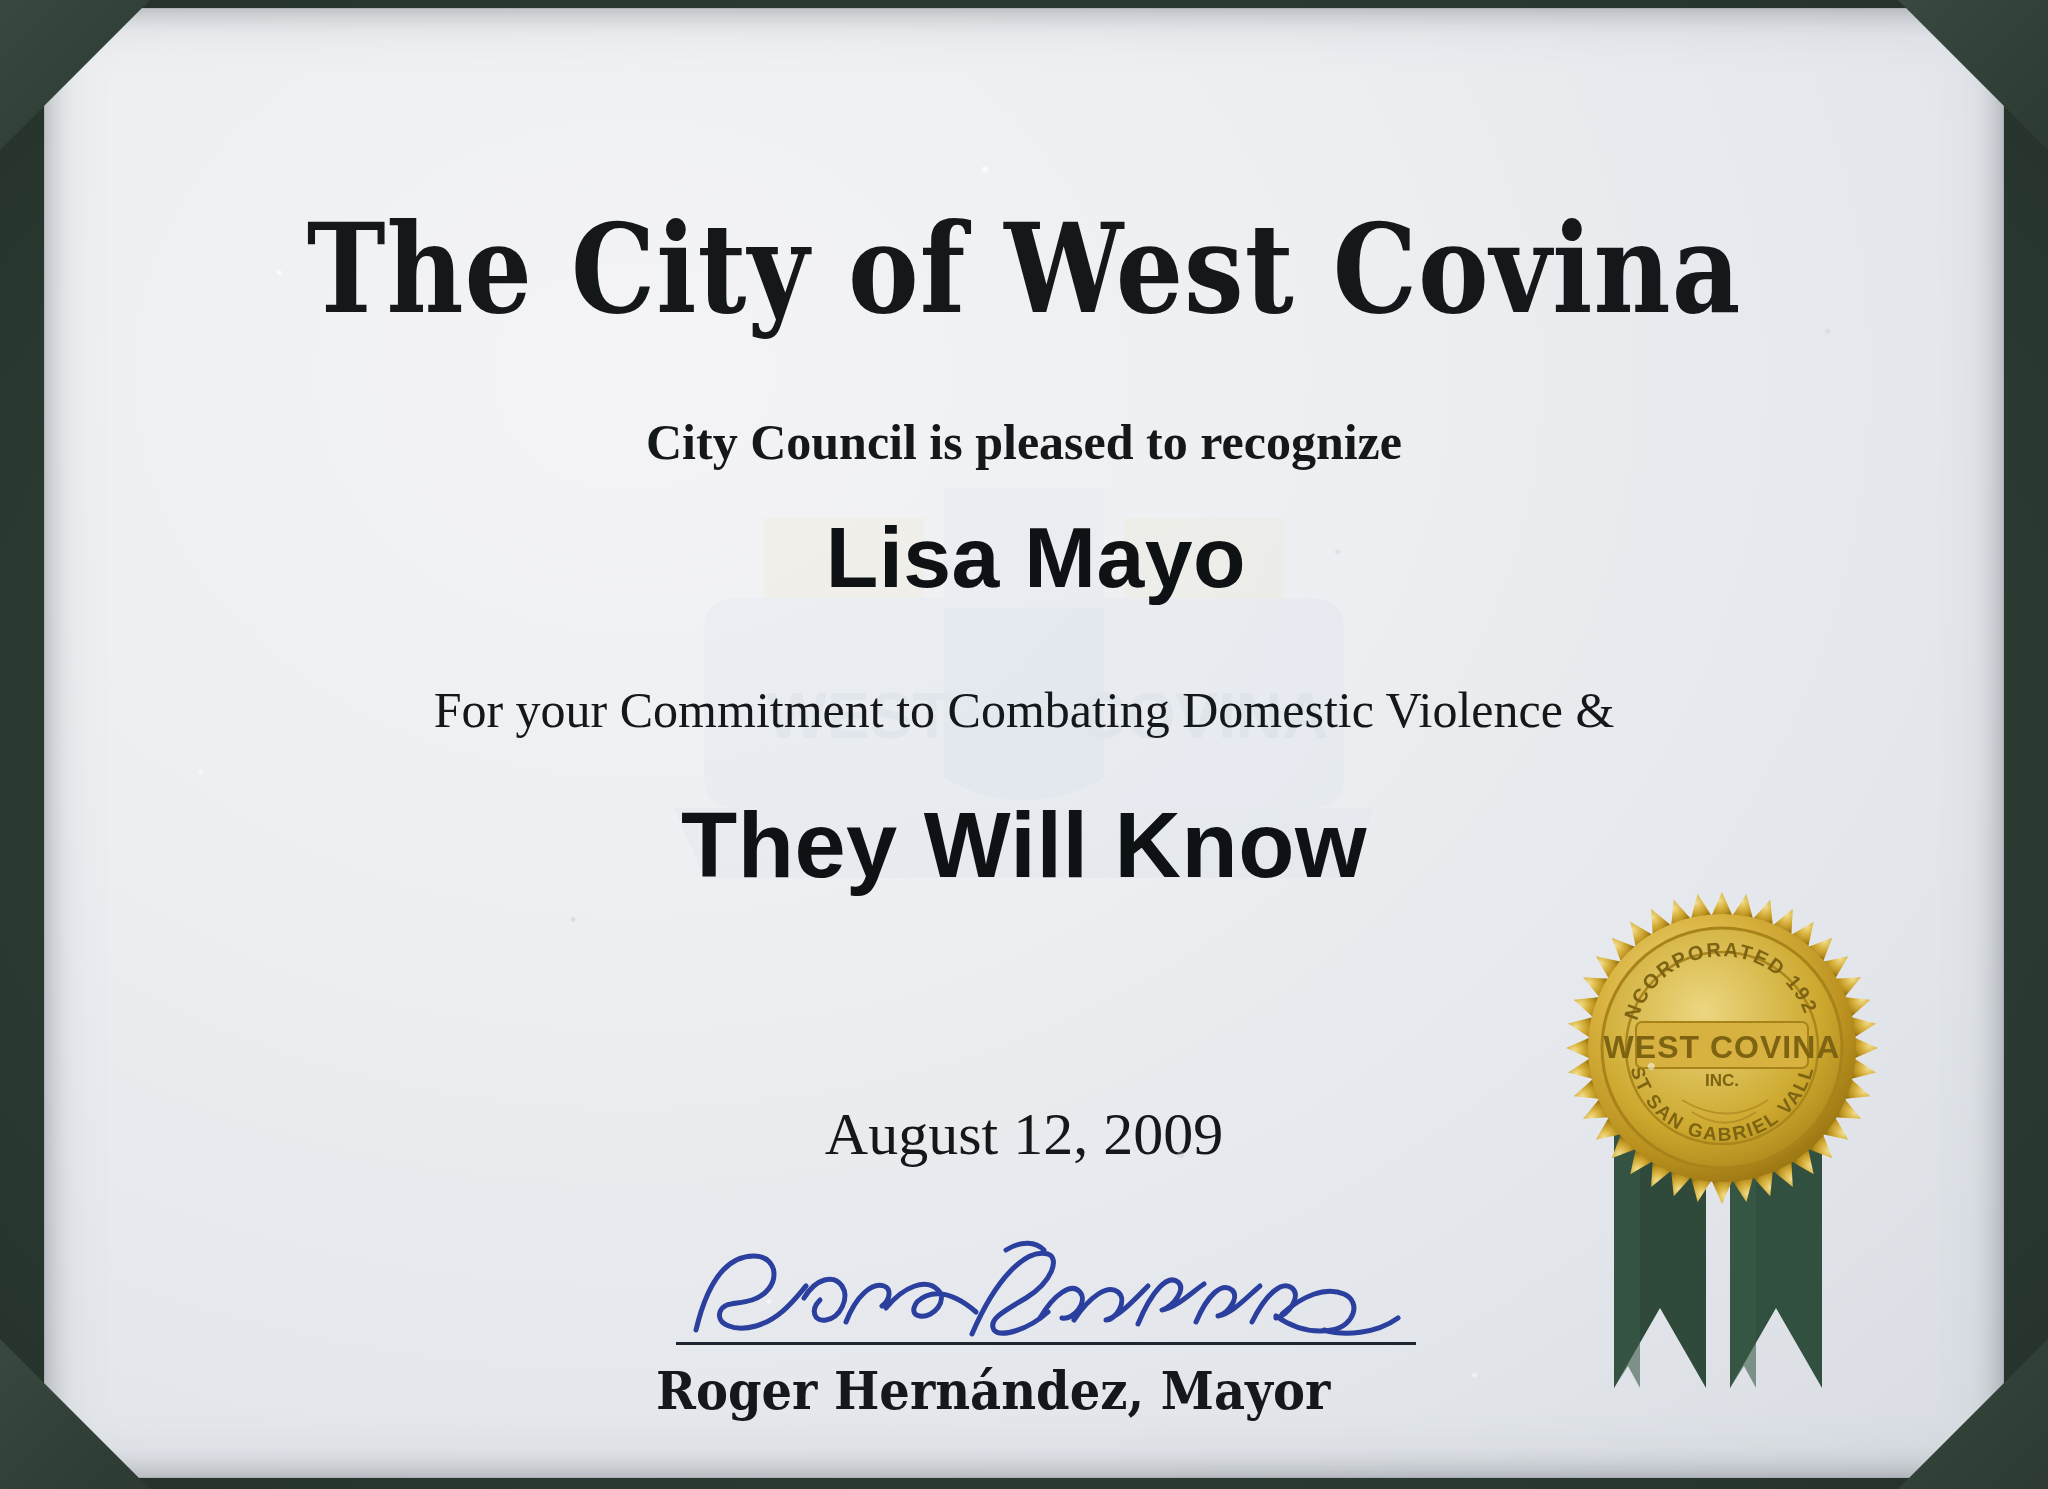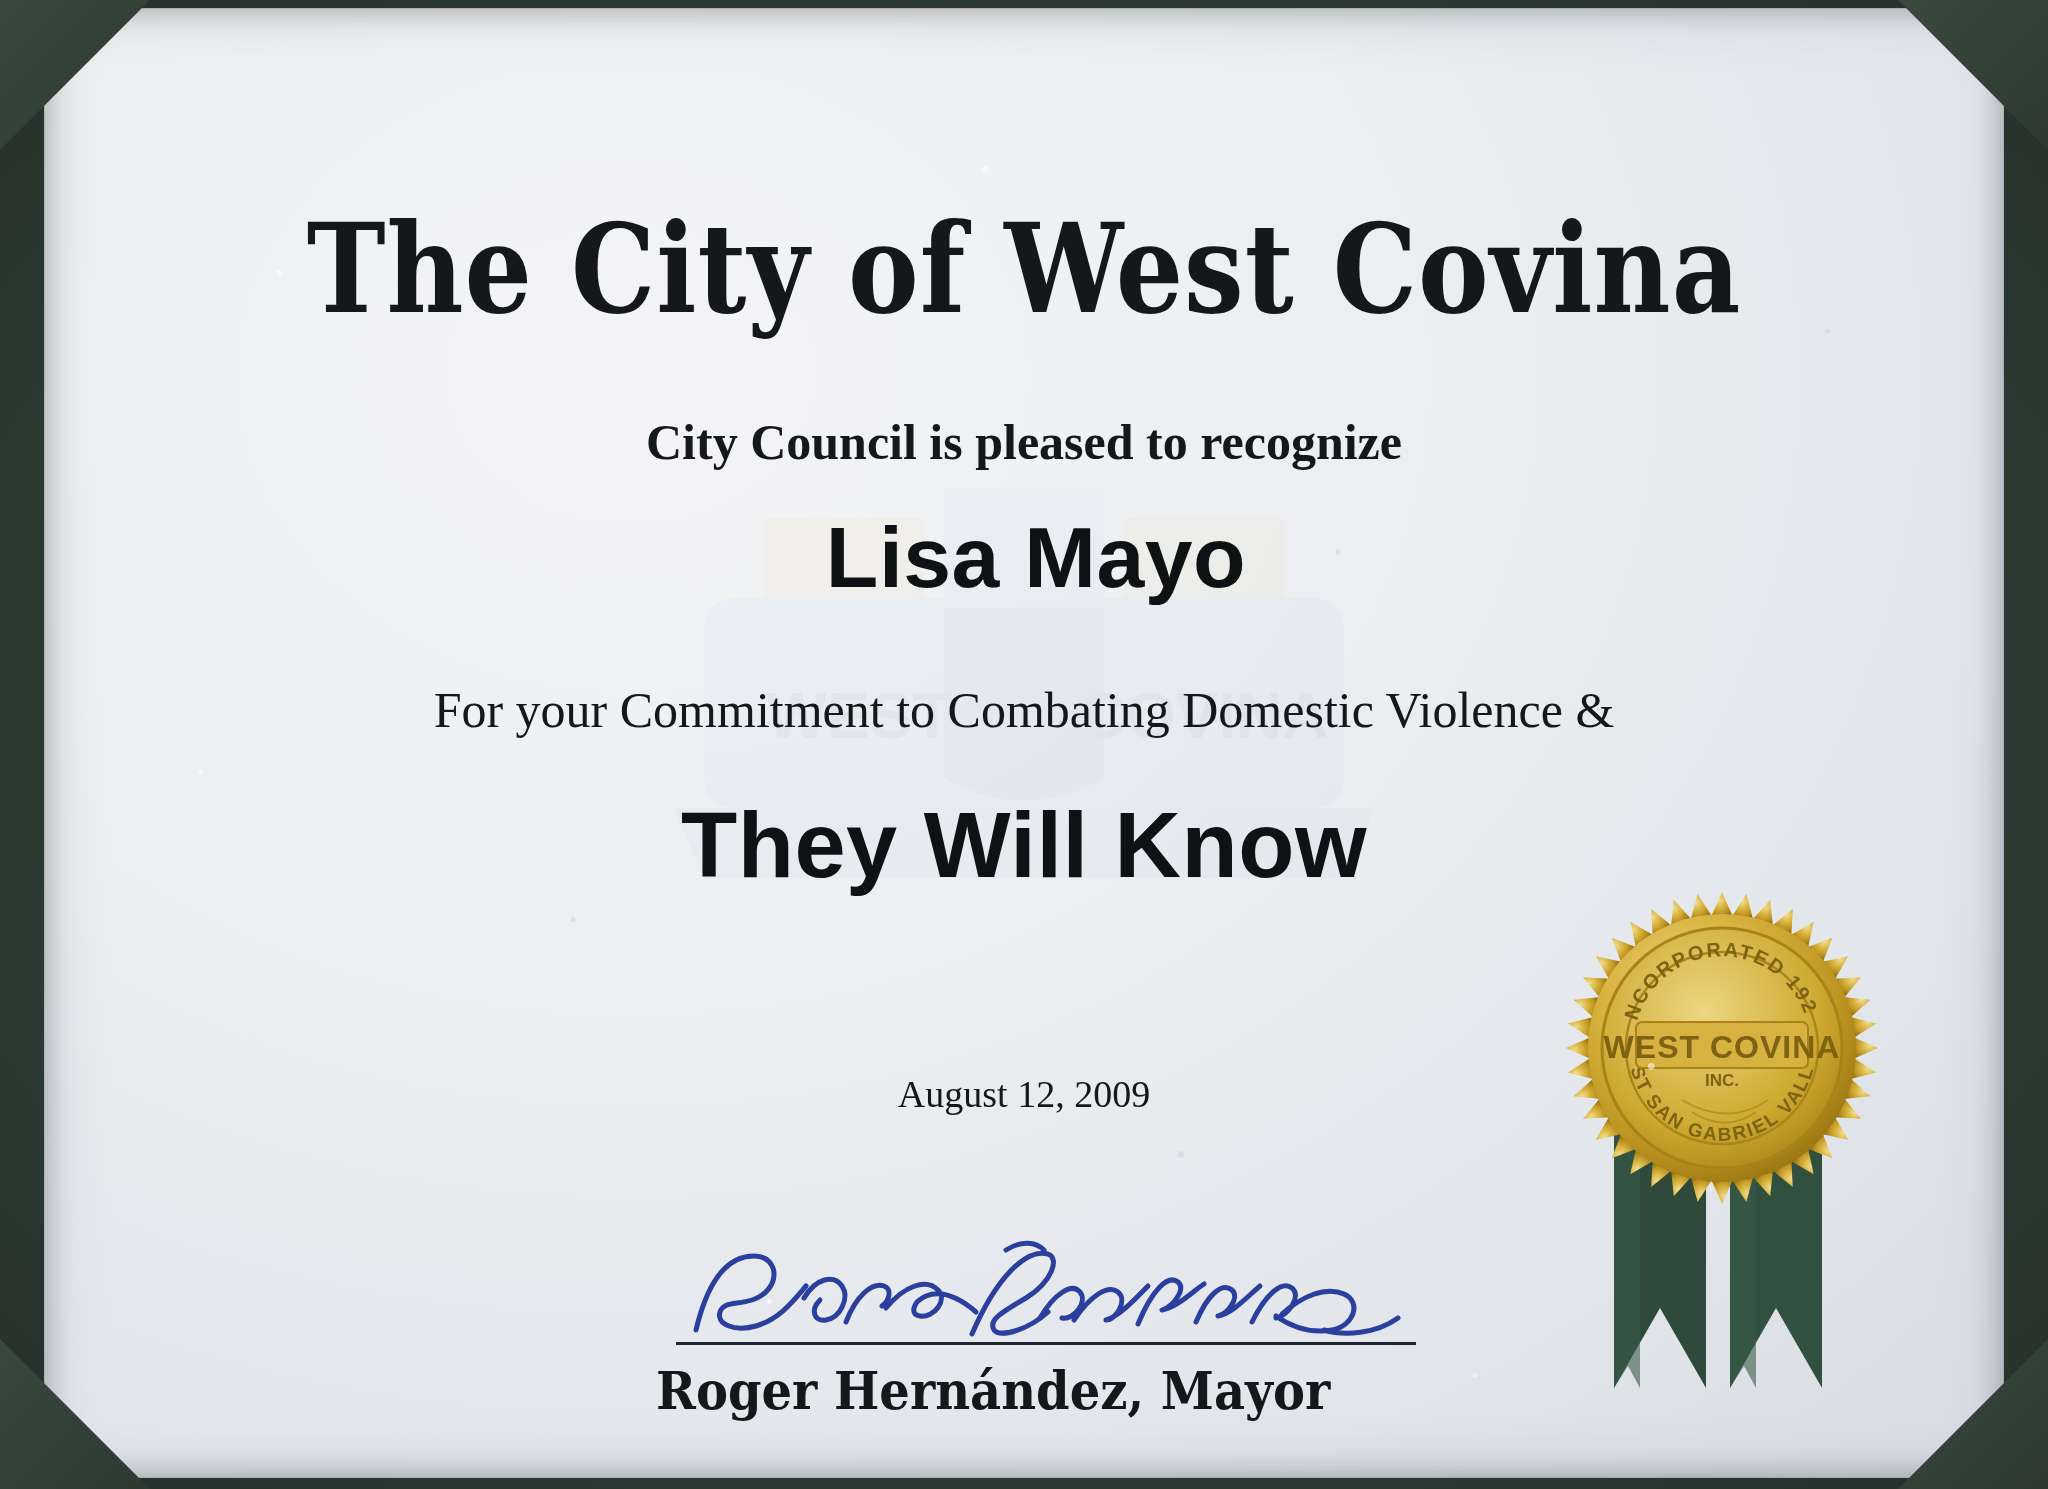--- a/index.html
+++ b/index.html
@@ -142,23 +142,23 @@
     top: 785px;
     width: 100%;
     font-family: "Liberation Sans", sans-serif;
     font-weight: 700;
     font-size: 92px;
     letter-spacing: 0.5px;
     color: #0e1214;
   }
   .date {
     position: absolute;
-    top: 1064px;
-    width: 100%;
-    font-size: 38px;
+    top: 1092px;
+    width: 100%;
+    font-size: 60px;
     color: #15181a;
   }
 
   
   .sig-wrap {
     position: absolute;
     left: 612px;
     top: 1230px;
     width: 780px;
     text-align: left;

